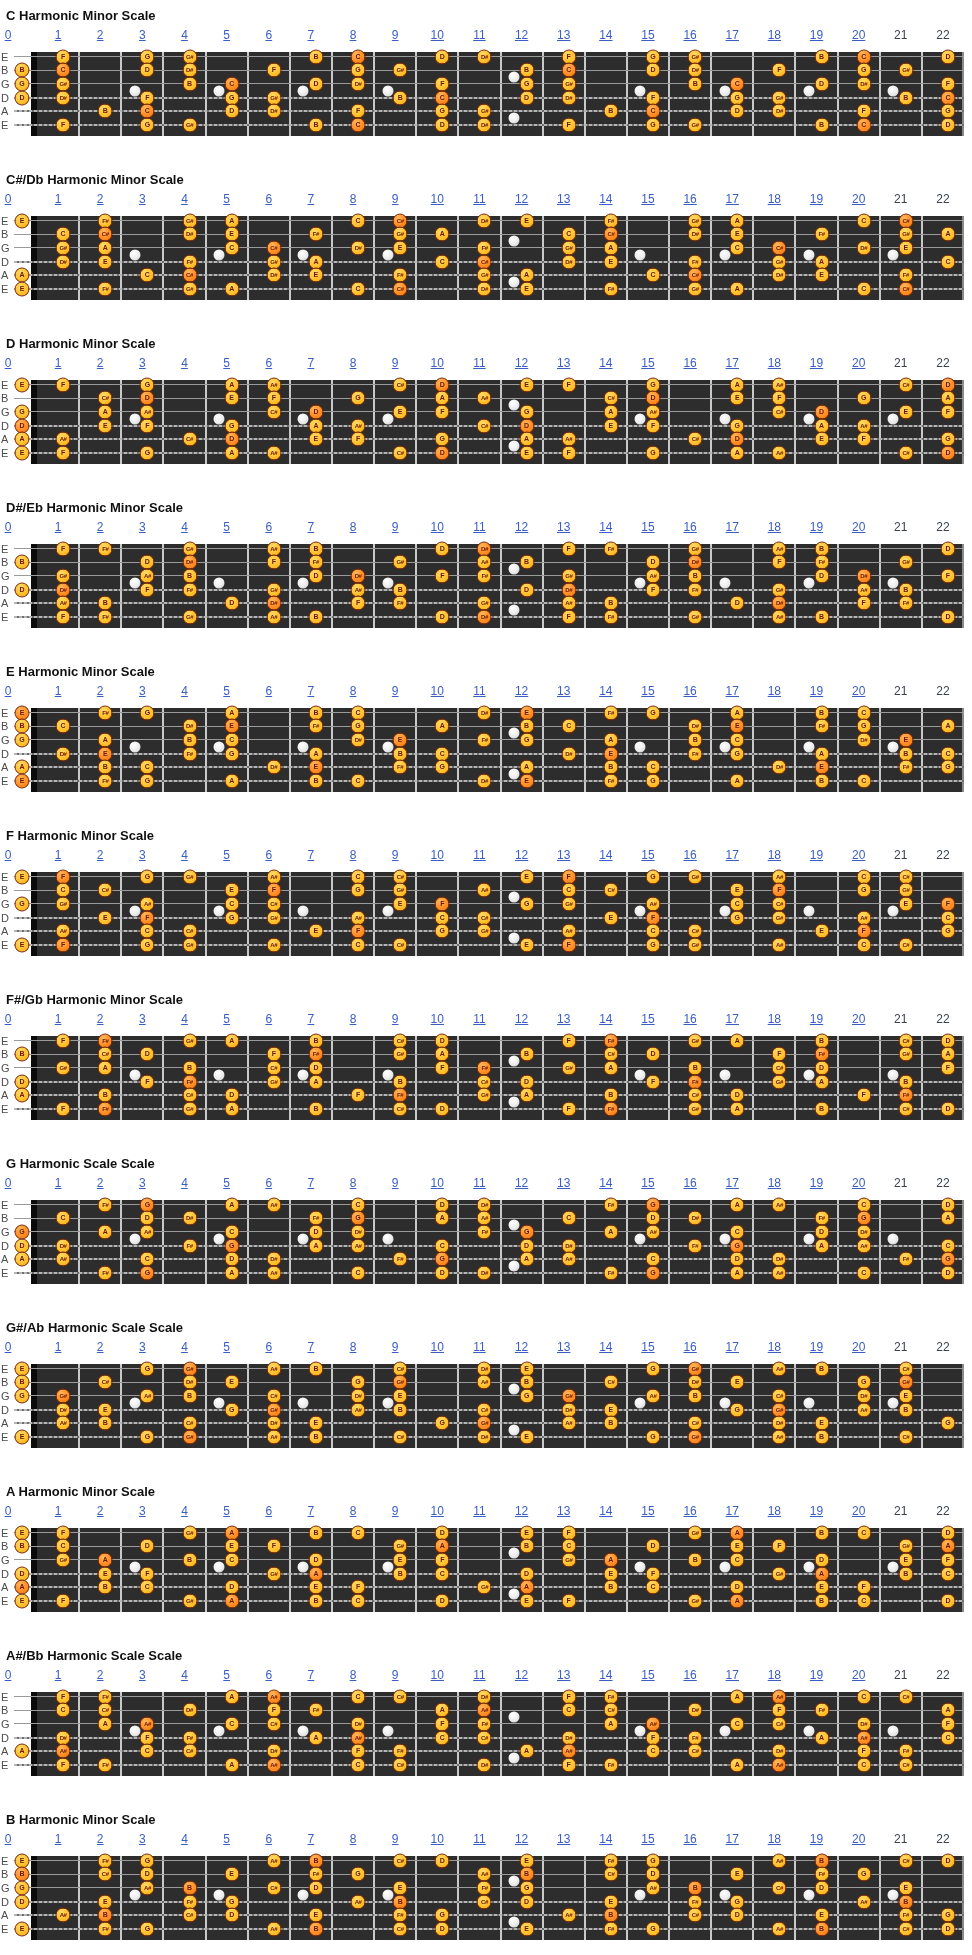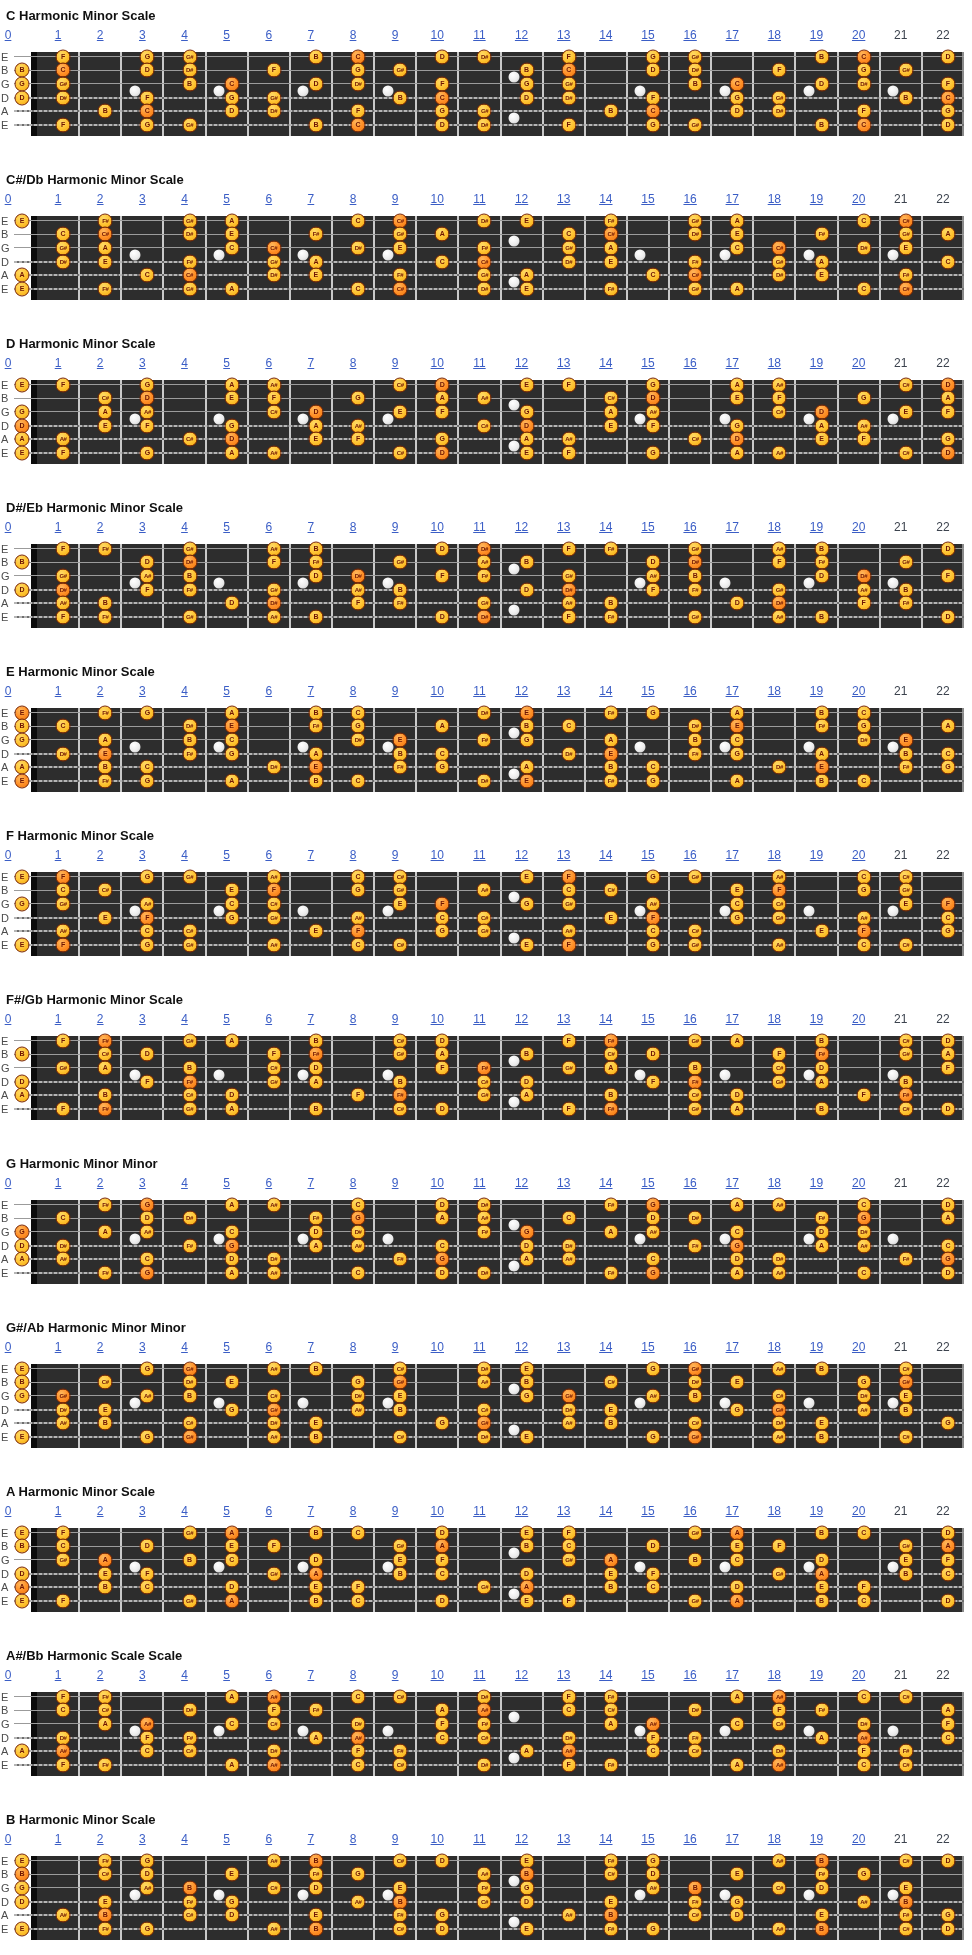--- a/index.html
+++ b/index.html
@@ -1134,21 +1134,21 @@
       <div class="note-dot" style="left: 442.352px; top: 125px;">D</div>
       <div class="note-dot" style="left: 568.761px; top: 125px;">F</div>
       <div class="note-dot root two" style="left: 610.897px; top: 125px;">F#</div>
       <div class="note-dot two" style="left: 695.17px; top: 125px;">G#</div>
       <div class="note-dot" style="left: 737.306px; top: 125px;">A</div>
       <div class="note-dot" style="left: 821.579px; top: 125px;">B</div>
       <div class="note-dot two" style="left: 905.852px; top: 125px;">C#</div>
       <div class="note-dot" style="left: 947.988px; top: 125px;">D</div>
     </section>
     <section class="scale-section">
-      <h2 class="scale-title">G Harmonic Minor Minor</h2>
+      <h2 class="scale-title">G Harmonic Scale Scale</h2>
       <span class="fret-num link" style="left: 8px;">0</span>
       <span class="fret-num link" style="left: 58.0682px;">1</span>
       <span class="fret-num link" style="left: 100.205px;">2</span>
       <span class="fret-num link" style="left: 142.341px;">3</span>
       <span class="fret-num link" style="left: 184.477px;">4</span>
       <span class="fret-num link" style="left: 226.614px;">5</span>
       <span class="fret-num link" style="left: 268.75px;">6</span>
       <span class="fret-num link" style="left: 310.886px;">7</span>
       <span class="fret-num link" style="left: 353.023px;">8</span>
       <span class="fret-num link" style="left: 395.159px;">9</span>
@@ -1288,21 +1288,21 @@
       <div class="note-dot" style="left: 442.352px; top: 125px;">D</div>
       <div class="note-dot two" style="left: 484.488px; top: 125px;">D#</div>
       <div class="note-dot two" style="left: 610.897px; top: 125px;">F#</div>
       <div class="note-dot root" style="left: 653.034px; top: 125px;">G</div>
       <div class="note-dot" style="left: 737.306px; top: 125px;">A</div>
       <div class="note-dot two" style="left: 779.443px; top: 125px;">A#</div>
       <div class="note-dot" style="left: 863.715px; top: 125px;">C</div>
       <div class="note-dot" style="left: 947.988px; top: 125px;">D</div>
     </section>
     <section class="scale-section">
-      <h2 class="scale-title">G#/Ab Harmonic Minor Minor</h2>
+      <h2 class="scale-title">G#/Ab Harmonic Scale Scale</h2>
       <span class="fret-num link" style="left: 8px;">0</span>
       <span class="fret-num link" style="left: 58.0682px;">1</span>
       <span class="fret-num link" style="left: 100.205px;">2</span>
       <span class="fret-num link" style="left: 142.341px;">3</span>
       <span class="fret-num link" style="left: 184.477px;">4</span>
       <span class="fret-num link" style="left: 226.614px;">5</span>
       <span class="fret-num link" style="left: 268.75px;">6</span>
       <span class="fret-num link" style="left: 310.886px;">7</span>
       <span class="fret-num link" style="left: 353.023px;">8</span>
       <span class="fret-num link" style="left: 395.159px;">9</span>

